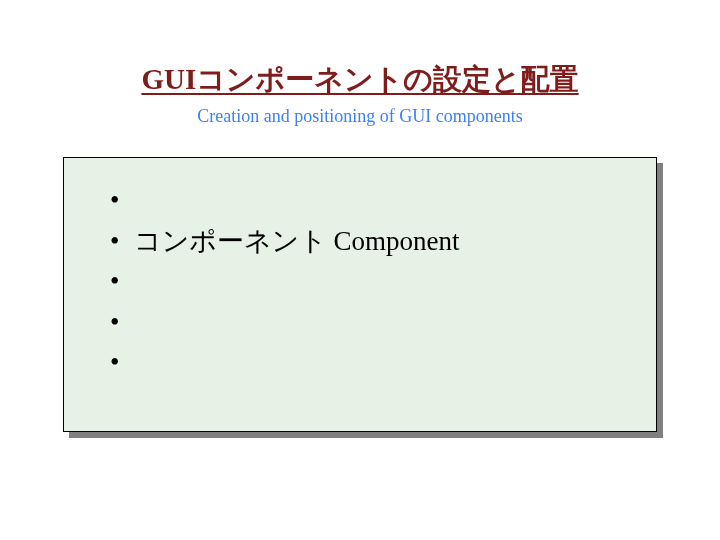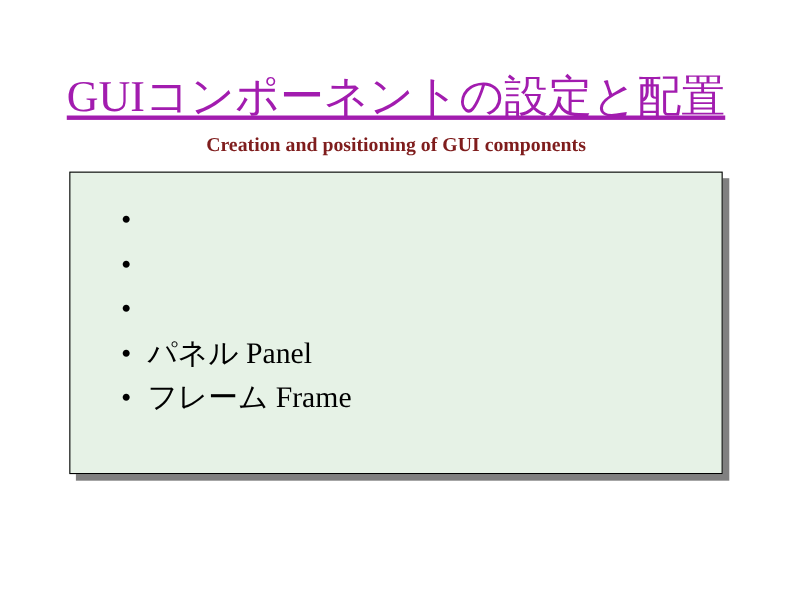--- a/index.html
+++ b/index.html
@@ -7,32 +7,32 @@
       width: 720px;
       height: 540px;
       background: #ffffff;
       font-family: "Times New Roman", "MS Mincho", serif;
       display: flex;
       flex-direction: column;
       align-items: center;
       padding-top: 60px;
     }
     .title {
-      font-size: 40px;
-      color: #a21caf;
+      font-size: 29px;
+      color: #7f1d1d;
       text-decoration: underline;
       text-underline-offset: 4px;
       margin-bottom: 6px;
-      font-weight: normal;
+      font-weight: bold;
     }
     .subtitle {
       font-size: 18px;
-      font-weight: bold;
-      color: #7f1d1d;
-      margin-bottom: 14px;
+      font-weight: normal;
+      color: #3b82f6;
+      margin-bottom: 30px;
     }
     .content-box-shadow {
       position: relative;
       width: 594px;
     }
     .content-box-shadow::after {
       content: "";
       position: absolute;
       top: 6px;
       left: 6px;
@@ -74,27 +74,26 @@
 <div class="subtitle">Creation and positioning of GUI components</div>
 
 <div class="content-box-shadow">
   <div class="content-box">
     <ul class="bullet-list">
       <li class="bullet-item">
         <span class="bullet">•</span>
       </li>
       <li class="bullet-item">
         <span class="bullet">•</span>
+        <span class="bullet-text">コンポーネント Component</span>
       </li>
       <li class="bullet-item">
         <span class="bullet">•</span>
       </li>
       <li class="bullet-item">
         <span class="bullet">•</span>
-        <span class="bullet-text">パネル Panel</span>
       </li>
       <li class="bullet-item">
         <span class="bullet">•</span>
-        <span class="bullet-text">フレーム Frame</span>
       </li>
     </ul>
   </div>
 </div>
 
 </body></html>

